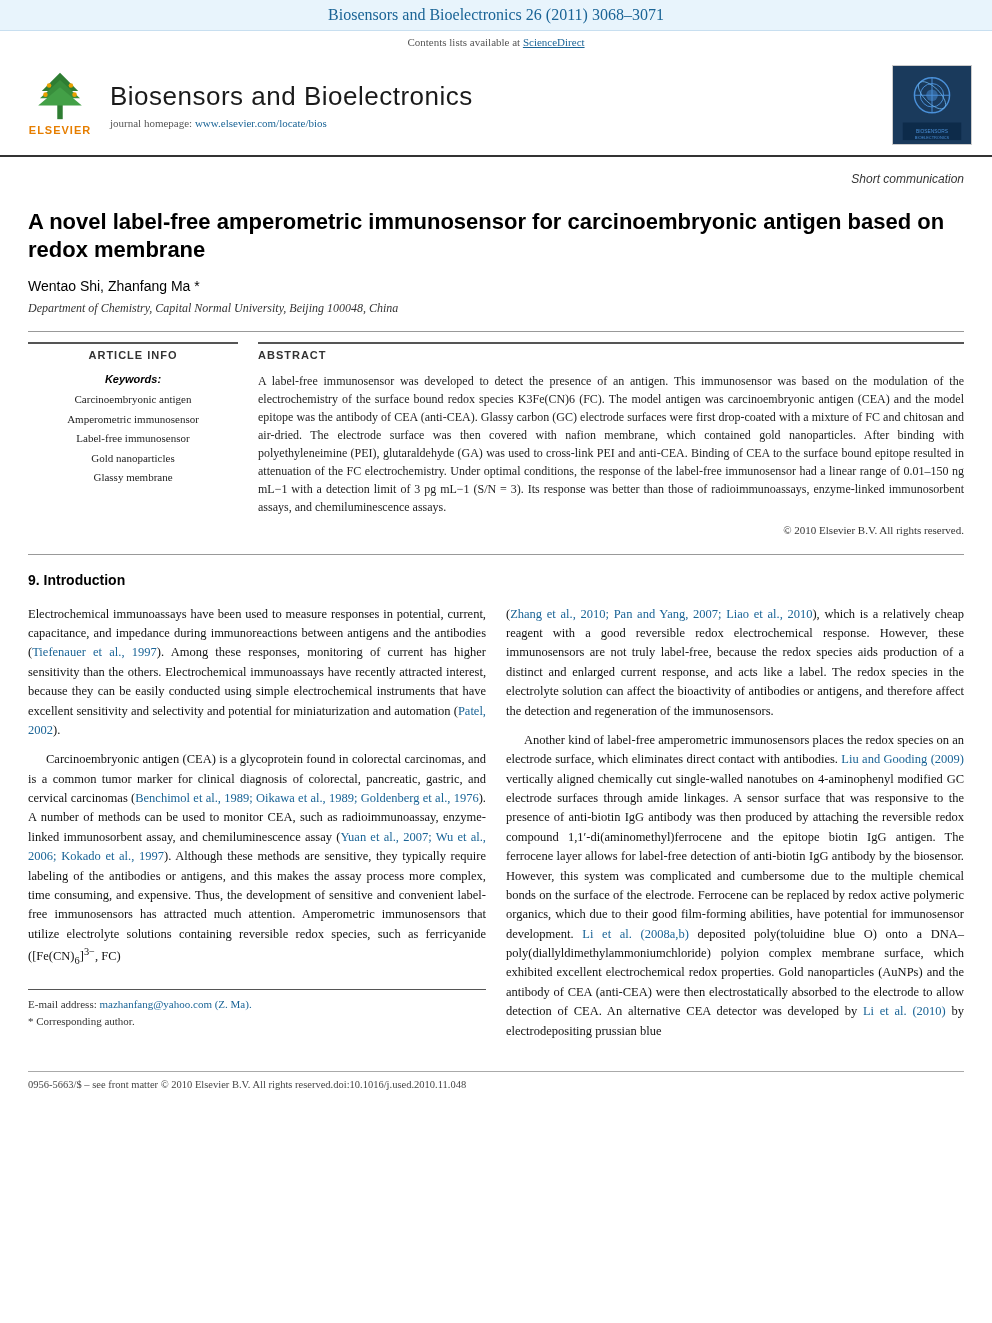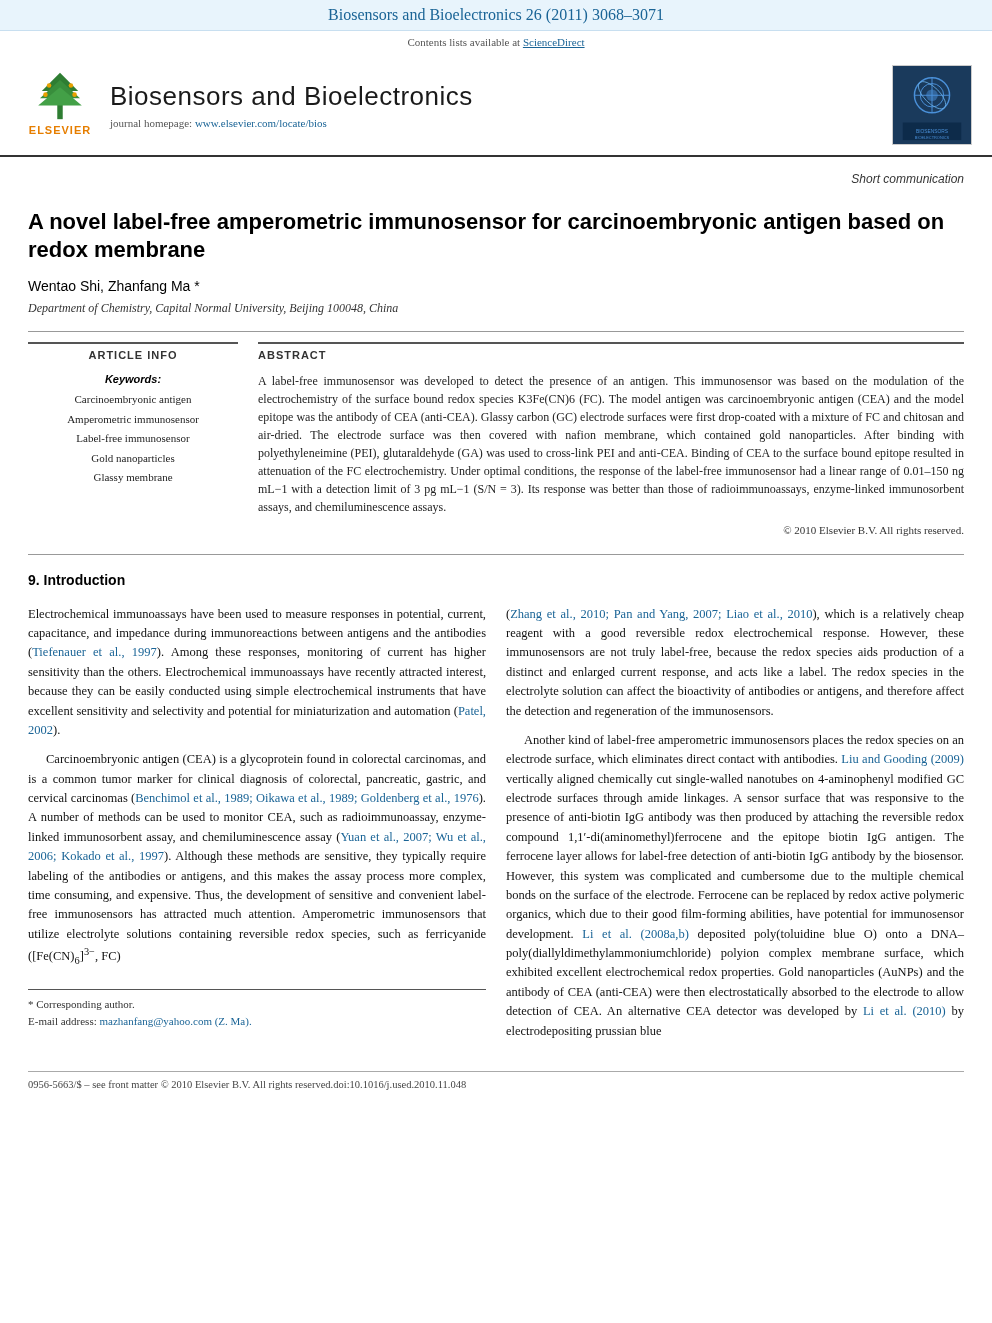--- a/index.html
+++ b/index.html
@@ -325,25 +325,25 @@
     <div class="intro-heading">9. Introduction</div>
 
     <div class="two-col-body">
       <div class="body-left">
         <div class="body-text">
           <p>Electrochemical immunoassays have been used to measure responses in potential, current, capacitance, and impedance during immunoreactions between antigens and the antibodies (<a class="ref-link" href="#">Tiefenauer et al., 1997</a>). Among these responses, monitoring of current has higher sensitivity than the <span>others</span>. Electrochemical immunoassays have recently attracted interest, because they can be easily conducted using simple electrochemical instruments that have excellent sensitivity and selectivity and potential for miniaturization and automation (<a class="ref-link" href="#">Patel, 2002</a>).</p>
           <p>Carcinoembryonic antigen (CEA) is a glycoprotein found in colorectal carcinomas, and is a common tumor marker for clinical diagnosis of colorectal, pancreatic, gastric, and cervical carcinomas (<a class="ref-link" href="#">Benchimol et al., 1989; Oikawa et al., 1989; Goldenberg et al., 1976</a>). A number of methods can be used to monitor CEA, such as radioimmunoassay, enzyme-linked immunosorbent assay, and chemiluminescence assay (<a class="ref-link" href="#">Yuan et al., 2007; Wu et al., 2006; Kokado et al., 1997</a>). Although these methods are sensitive, they typically require labeling of the antibodies or antigens, and this makes the assay process more complex, time consuming, and expensive. Thus, the development of sensitive and convenient label-free immunosensors has attracted much attention. Amperometric immunosensors that utilize electrolyte solutions containing reversible redox species, such as ferricyanide ([Fe(CN)<sub>6</sub>]<sup>3−</sup>, FC)</p>
         </div>
 
         <div class="footnote-area">
-          <div class="footnote-line">* Corresponding author.</div>
           <div class="footnote-line">
             <span>E-mail address:</span>
             <a class="ref-link" href="#">mazhanfang@yahoo.com (Z. Ma).</a>
           </div>
+          <div class="footnote-line">* Corresponding author.</div>
         </div>
       </div>
 
       <div class="body-right">
         <div class="body-text">
           <p>(<a class="ref-link" href="#">Zhang et al., 2010; Pan and Yang, 2007; Liao et al., 2010</a>), which is a relatively cheap reagent with a good reversible redox electrochemical response. However, these immunosensors are not truly label-free, because the redox species aids production of a distinct and enlarged current response, and acts like a label. The redox species in the electrolyte solution can affect the bioactivity of antibodies or antigens, and therefore affect the detection and regeneration of the immunosensors.</p>
           <p>Another kind of label-free amperometric immunosensors places the redox species on an electrode surface, which eliminates direct contact with antibodies. <a class="ref-link" href="#">Liu and Gooding (2009)</a> vertically aligned chemically cut single-walled nanotubes on 4-aminophenyl modified GC electrode surfaces through amide linkages. A sensor surface that was responsive to the presence of anti-biotin IgG antibody was then produced by attaching the reversible redox compound 1,1′-di(aminomethyl)ferrocene and the epitope biotin IgG antigen. The ferrocene layer allows for label-free detection of anti-biotin IgG antibody by the biosensor. However, this system was complicated and cumbersome due to the multiple chemical bonds on the surface of the electrode. Ferrocene can be replaced by redox active polymeric organics, which due to their good film-forming abilities, have potential for immunosensor development. <a class="ref-link" href="#">Li et al. (2008a,b)</a> deposited poly(toluidine blue O) onto a DNA–poly(diallyldimethylammoniumchloride) polyion complex membrane surface, which exhibited excellent electrochemical redox properties. Gold nanoparticles (AuNPs) and the antibody of CEA (anti-CEA) were then electrostatically absorbed to the electrode to allow detection of CEA. An alternative CEA detector was developed by <a class="ref-link" href="#">Li et al. (2010)</a> by electrodepositing prussian blue</p>
         </div>
       </div>
     </div>

